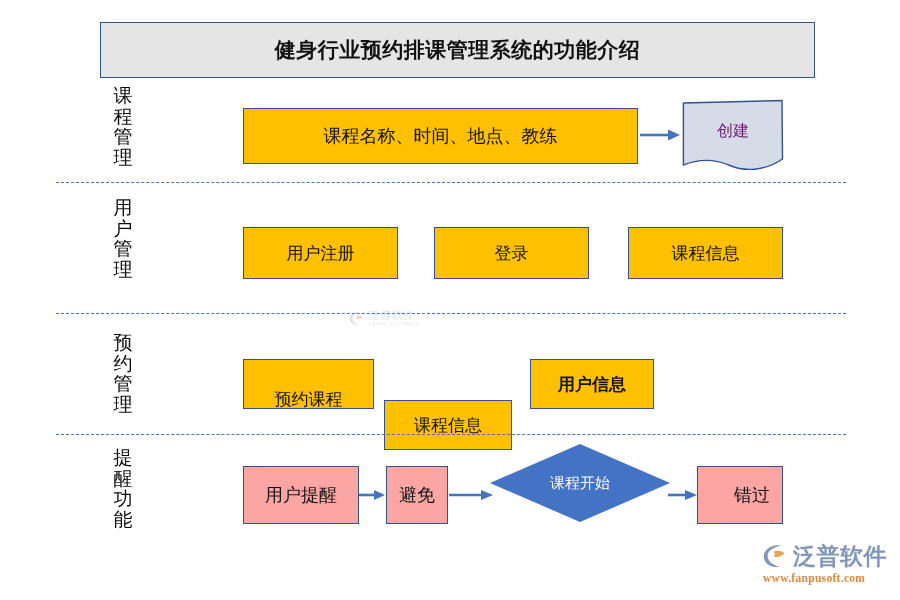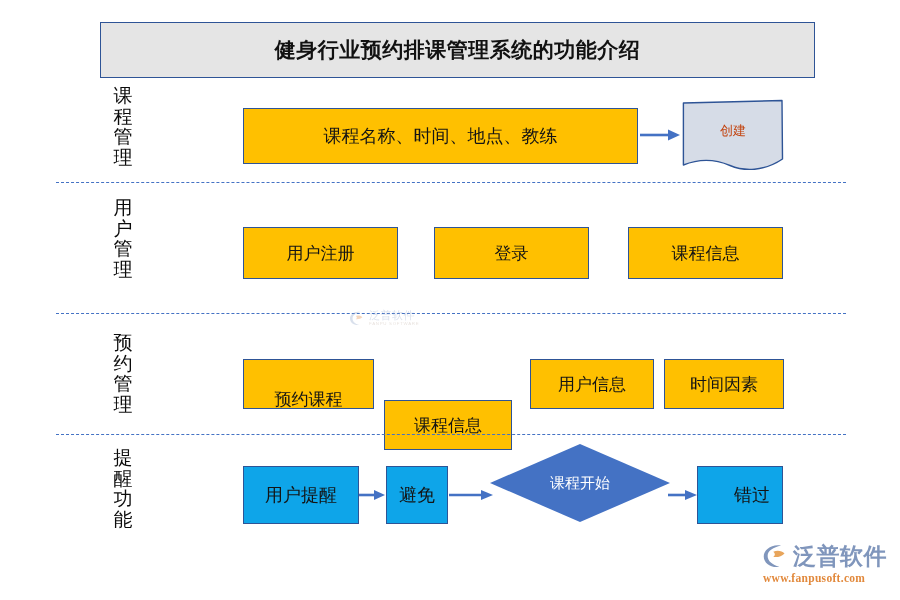--- a/index.html
+++ b/index.html
@@ -75,21 +75,21 @@
     align-items: center;
     justify-content: center;
     text-align: center;
   }
   .box-orange {
     background: #FFC000;
     border: 1.4px solid #2E5496;
     color: #141414;
   }
   .box-gray {
-    background: #0ea5e9;
+    background: #fca5a5;
     border: 1.4px solid #2E5496;
     color: #141414;
   }
   .box-label {
     font-size: 17px;
     font-family: "Liberation Serif", "DejaVu Serif", serif;
     line-height: 1;
   }
   .box-label.lg { font-size: 18px; }
 
@@ -100,22 +100,22 @@
   .doc-shape svg { display: block; }
   .doc-shape .doc-text {
     position: absolute;
     left: 0;
     top: 0;
     width: 100%;
     height: 100%;
     display: flex;
     align-items: center;
     justify-content: center;
-    font-size: 13px;
-    color: #c2410c;
+    font-size: 16px;
+    color: #701a75;
     padding-bottom: 9px;
     box-sizing: border-box;
     font-family: Liberation Sans, sans-serif;
   }
 
   
   .diamond {
     position: absolute;
   }
   .diamond svg { display: block; }
@@ -264,25 +264,22 @@
     <span>管</span>
     <span>理</span>
   </div>
 
   <div class="box box-orange" style="left:243px; top:359px; width:131px; height:50px;align-items:flex-end;">
     <span class="box-label">预约课程</span>
   </div>
   <div class="box box-orange" style="left:384px; top:359px; width:128px; height:50px;margin-top:41px;">
     <span class="box-label">课程信息</span>
   </div>
-  <div class="box box-orange" style="left:530px; top:359px; width:124px; height:50px;">
+  <div class="box box-orange" style="left:530px; top:359px; width:124px; height:50px;font-weight:bold;">
     <span class="box-label">用户信息</span>
-  </div>
-  <div class="box box-orange" style="left:664px; top:359px; width:120px; height:50px;">
-    <span class="box-label">时间因素</span>
   </div>
 
   <div class="separator" style="top:434px;"></div>
 
   <div class="row-label" style="left:106px; top:448px;">
     <span>提</span>
     <span>醒</span>
     <span>功</span>
     <span>能</span>
   </div>

